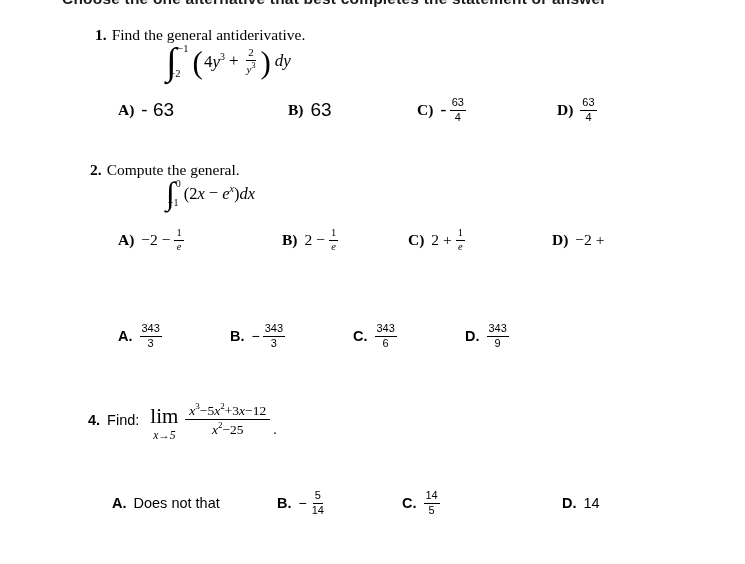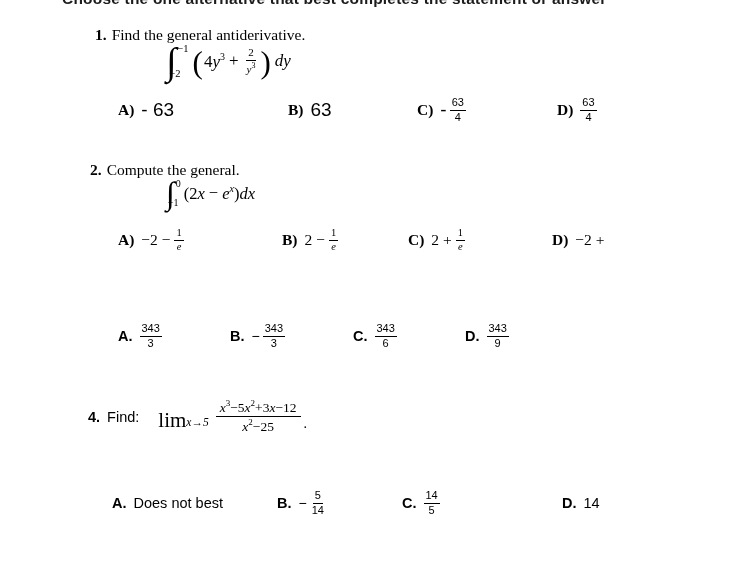--- a/index.html
+++ b/index.html
@@ -34,21 +34,21 @@
   .frac { display:inline-flex; flex-direction:column; align-items:center; line-height:1.2; }
   .frac .num { border-bottom:1px solid #000; padding:0 2px; }
   .frac .den { padding:0 2px; }
   .sfrac { font-size:11px; margin:0 2px; }
   .sfrac sup { font-size:8px; }
   .expr2 { font-size:16.5px; }
   .expr2 .int { font-size:32px; }
   .expr2 .intlims { height:30px; font-size:10px; }
   
   .q4row { position:absolute; display:flex; align-items:center; gap:7px; font-family:"Liberation Sans", sans-serif; font-size:14.5px; white-space:nowrap; }
-  .limgrp { display:inline-flex; flex-direction:row; align-items:center; line-height:1; font-family:"Liberation Serif", serif; margin-top:8px; margin-left:12px; }
+  .limgrp { display:inline-flex; flex-direction:column; align-items:center; line-height:1; font-family:"Liberation Serif", serif; margin-top:8px; margin-left:4px; }
   .lim { font-size:21px; }
   .limsub { font-size:11.5px; font-style:italic; margin-top:3px; }
   .bigfrac { font-family:"Liberation Serif", serif; font-size:13.5px; line-height:1.25; }
   .bigfrac sup { font-size:9px; }
   .bigfrac .num, .bigfrac .den { padding:0 4px; }
   .enddot { align-self:flex-end; font-family:"Liberation Serif", serif; font-size:14px; margin-left:-4px; margin-bottom:4px; }
   
   .choice { position:absolute; display:flex; align-items:center; height:28px; white-space:nowrap; }
   .clab { font-weight:bold; margin-right:7px; }
   .serifch .clab { font-family:"Liberation Serif", serif; font-size:15.5px; }
@@ -197,21 +197,21 @@
     </span>
     <span class="frac bigfrac">
       <span class="num"><span class="mit">x</span><sup>3</sup><span>−5</span><span class="mit">x</span><sup>2</sup><span>+3</span><span class="mit">x</span><span>−12</span></span>
       <span class="den"><span class="mit">x</span><sup>2</sup><span>−25</span></span>
     </span>
     <span class="enddot">.</span>
   </div>
 
   <div class="choice sansch" style="left:112px;top:489px">
     <span class="clab">A.</span>
-    <span class="cval-sans14">Does not best</span>
+    <span class="cval-sans14">Does not that</span>
   </div>
   <div class="choice sansch" style="left:277px;top:489px">
     <span class="clab">B.</span>
     <span class="csign-sans">−</span>
     <span class="frac cfrac">
       <span class="num">5</span>
       <span class="den">14</span>
     </span>
   </div>
   <div class="choice sansch" style="left:402px;top:489px">

